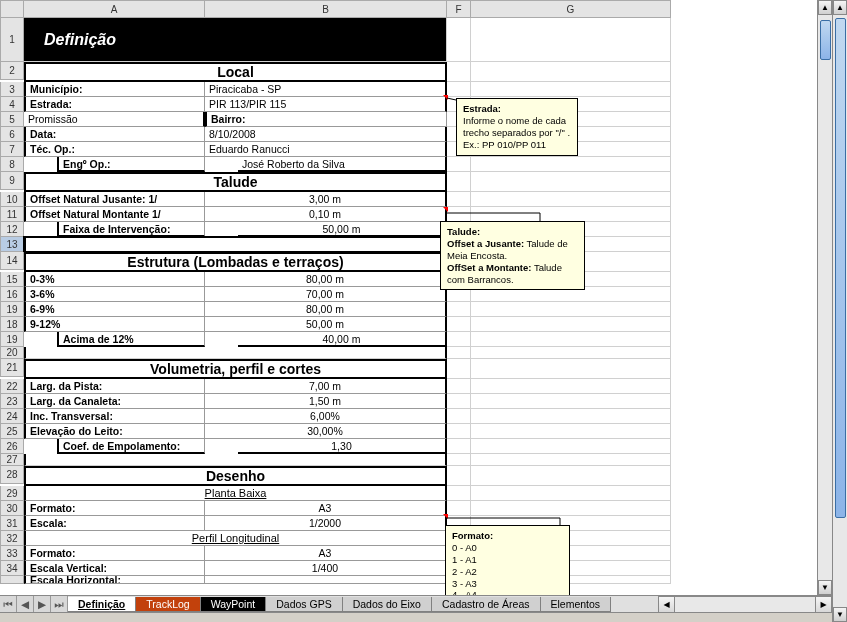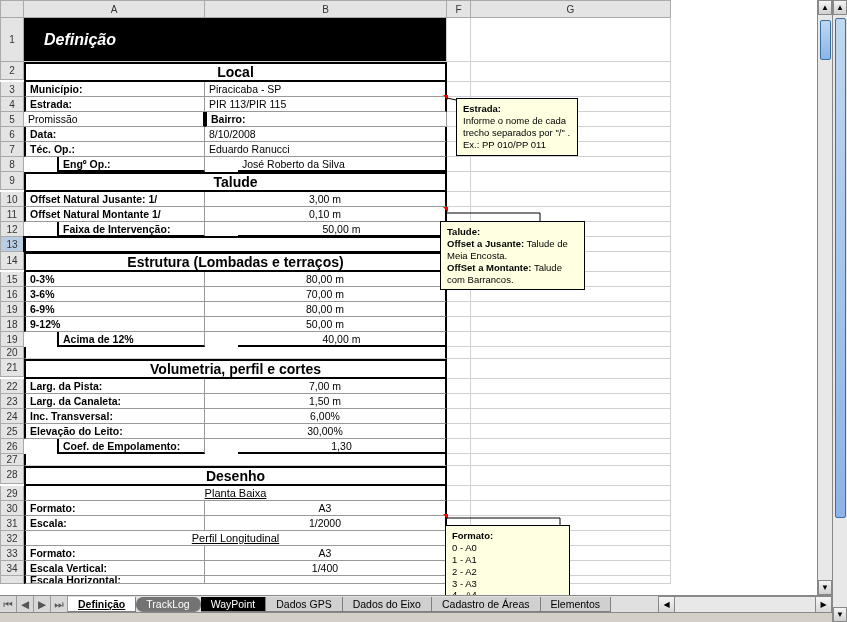--- a/index.html
+++ b/index.html
@@ -144,23 +144,22 @@
     background: #000;
     color: #fff;
     text-align: center;
   }
   .tab.active-white {
     background: #fff;
     font-weight: bold;
     text-decoration: underline;
   }
   .tab.dark {
-    background: #737373;
+    background: #c2410c;
     color: #fff;
-    border-radius: 7px;
   }
   .hscroll {
     position: absolute;
     right: 0;
     display: flex;
     align-items: center;
     height: 17px;
   }
   .hscroll-btn {
     width: 17px; height: 17px;

